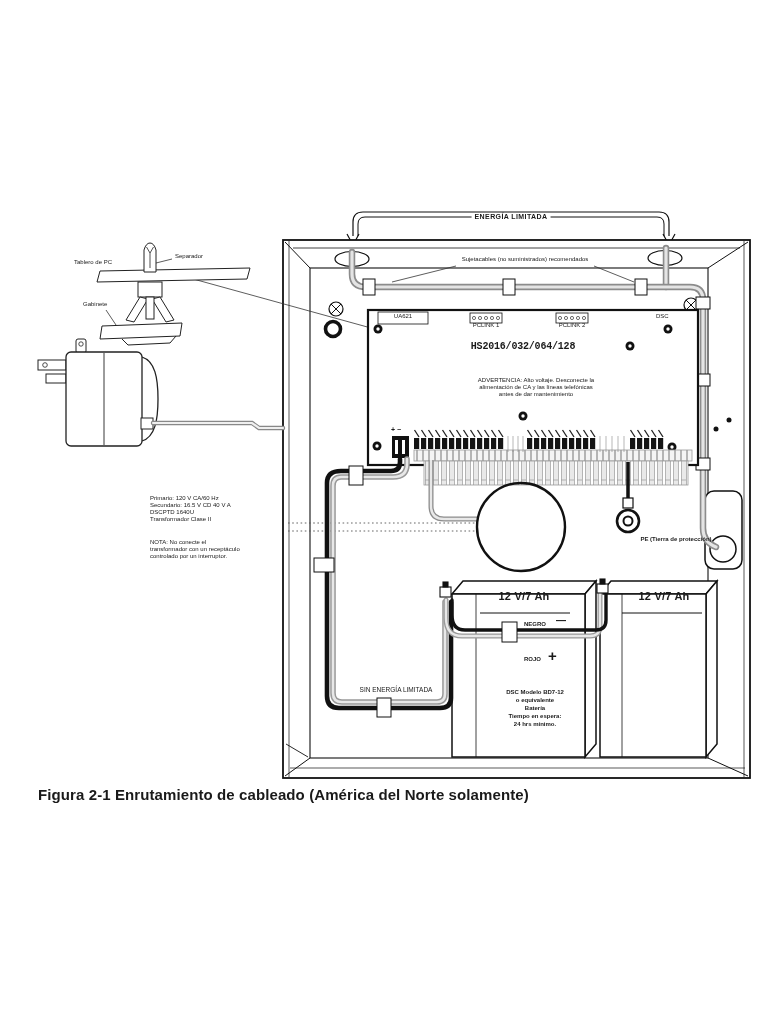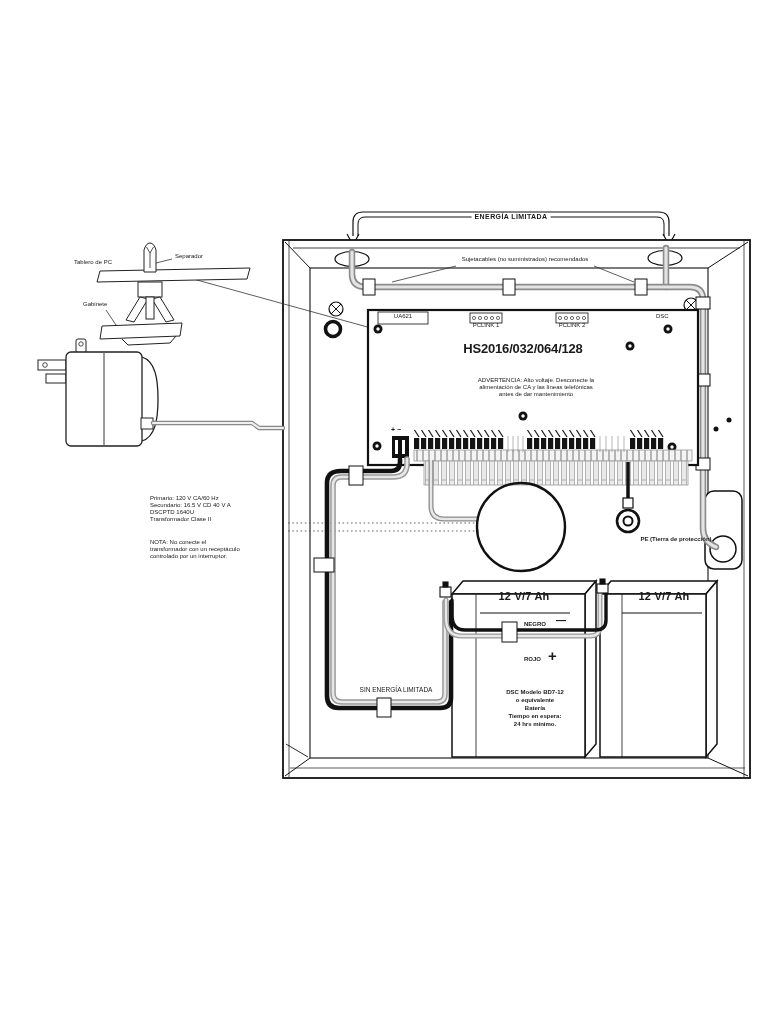--- a/index.html
+++ b/index.html
@@ -7,21 +7,21 @@
         font-family:"Liberation Sans",sans-serif;color:#1a1a1a;}
   svg{position:absolute;left:0;top:0;}
   .lbl{position:absolute;white-space:nowrap;color:#1a1a1a;line-height:1.05;}
   .c{transform:translateX(-50%);text-align:center;}
   .b{font-weight:bold;}
   .f6{font-size:6px;}
   .f65{font-size:6.5px;}
   .f7{font-size:7px;}
   .f10{font-size:10px;}
   .f12{font-size:11px;letter-spacing:.2px;}
-  .f11{font-size:13px;letter-spacing:-.2px;}
+  .f11{font-size:10px;letter-spacing:-.2px;font-family:Liberation Mono, monospace;}
   .f15{font-size:15px;}
   .cap{font-size:15px;font-weight:bold;letter-spacing:.1px;}
   .bandlbl{background:#fff;padding:0 3px;letter-spacing:.4px;}
 </style>
 </head>
 <body>
 
 <div id="page">
 
 <svg width="768" height="1024" viewBox="0 0 768 1024">
@@ -304,14 +304,15 @@
 <div class="lbl b f6" style="left:524px;top:621px;">NEGRO</div>
 <div class="lbl b f10" style="left:556px;top:616px;">—</div>
 <div class="lbl b f6" style="left:524px;top:656px;">ROJO</div>
 <div class="lbl b f15" style="left:548px;top:648px;">+</div>
 <div class="lbl c b f6" style="left:535px;top:689px;">DSC Modelo BD7-12</div>
 <div class="lbl c b f6" style="left:535px;top:697px;">o equivalente</div>
 <div class="lbl c b f6" style="left:535px;top:705px;">Batería</div>
 <div class="lbl c b f6" style="left:535px;top:713px;">Tiempo en espera:</div>
 <div class="lbl c b f6" style="left:535px;top:721px;">24 hrs mínimo.</div>
 
+<div class="lbl cap" style="left:38px;top:787px;">Figura 2-1 Enrutamiento de cableado (América del Norte solamente)</div>
 
 </div>
 
 </body></html>

